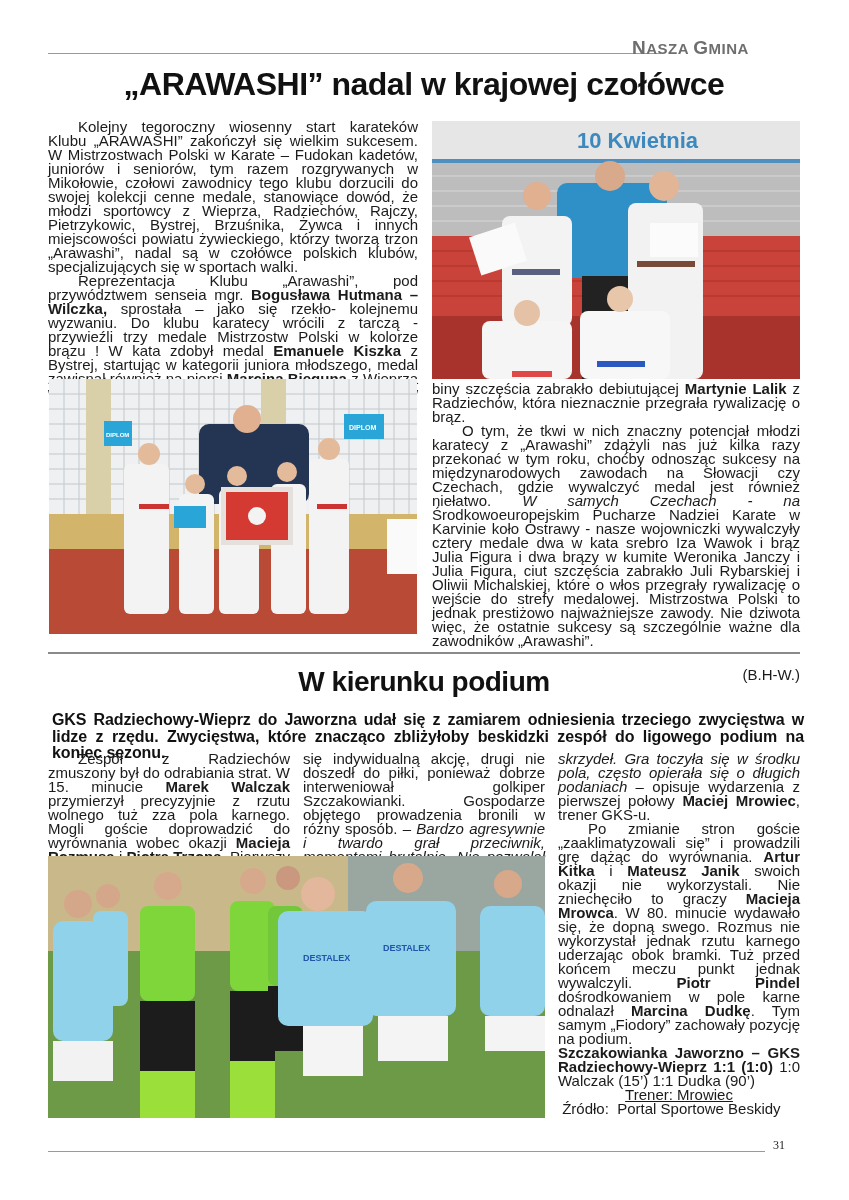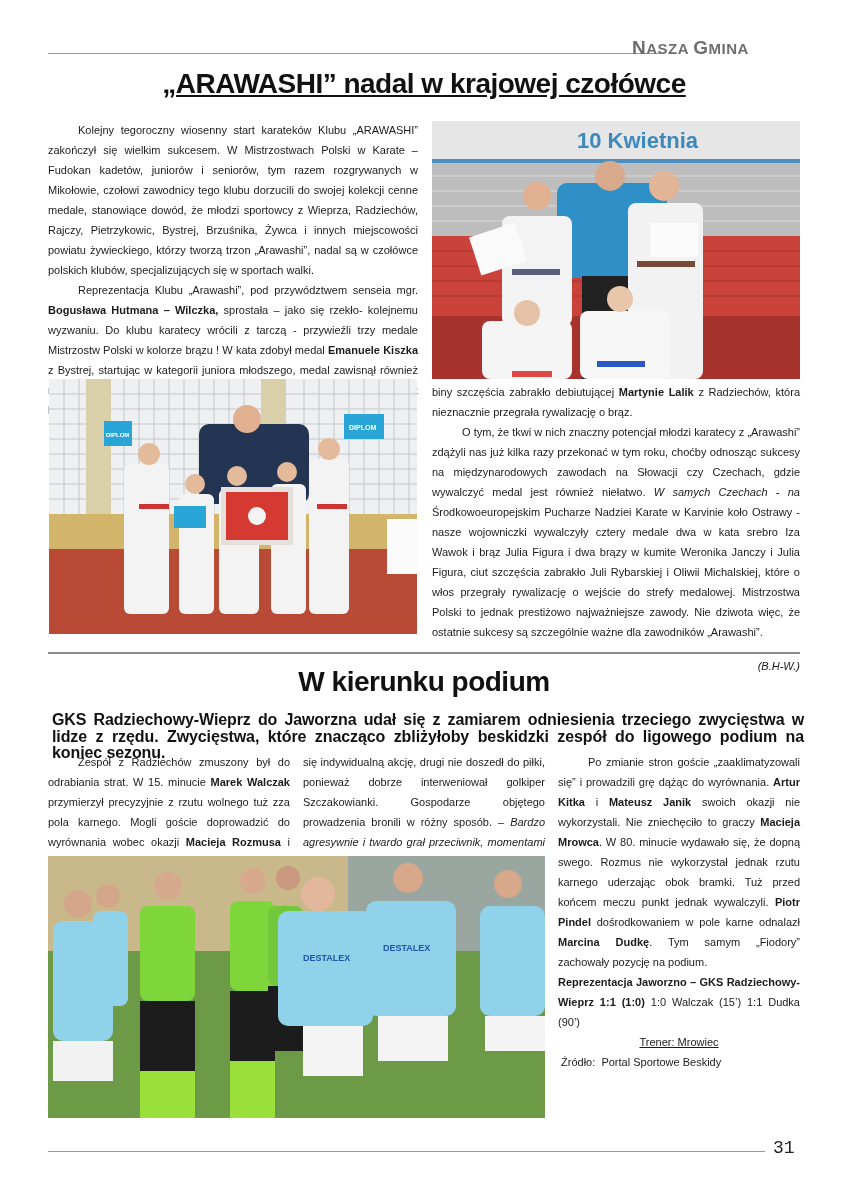--- a/index.html
+++ b/index.html
@@ -2,40 +2,40 @@
 <html><head>
 <meta charset="utf-8">
 <style>
   html, body { margin:0; padding:0; background:#fff; }
   body { width:849px; height:1200px; position:relative; overflow:hidden; font-family:"Liberation Sans", sans-serif; color:#1a1a1a; }
   .abs { position:absolute; }
   .rule { position:absolute; background:#9a9a9a; height:1px; }
   .masthead { position:absolute; left:632px; top:37px; font-family:"Liberation Sans", sans-serif; font-weight:bold; color:#6e6e6e; font-size:15px; letter-spacing:0.5px; }
   .masthead .cap { font-size:19px; }
   h1.title { position:absolute; margin:0; font-family:"Liberation Sans", sans-serif; font-weight:bold; text-align:center; color:#111; letter-spacing:-0.5px; }
-  .body-text { font-family:"Liberation Sans", sans-serif; font-size:11px; line-height:20px; text-align:justify; color:#1b1b1b; }
+  .body-text { font-family:"Liberation Sans", sans-serif; font-size:15px; line-height:14px; text-align:justify; color:#1b1b1b; }
   .body-text p { margin:0; }
   .body-text p.ind { text-indent:30px; }
   .body-text b { font-weight:bold; }
   .body-text i { font-style:italic; }
   .photo { position:absolute; overflow:hidden; }
   .sig { text-align:right; }
   .lead { position:absolute; left:52px; top:712px; width:752px; font-family:"Liberation Sans", sans-serif; font-weight:bold; font-size:16px; line-height:16.5px; text-align:justify; color:#111; letter-spacing:-0.1px; }
-  .pageno { position:absolute; left:773px; top:1138px; font-size:18px; color:#222; font-family:Liberation Mono, monospace; }
+  .pageno { position:absolute; left:773px; top:1138px; font-size:12px; color:#222; font-family:Liberation Serif, serif; }
 </style>
 </head>
 <body>
 
 <div class="rule" style="left:48px; top:53px; width:613px;"></div>
 <div class="masthead">
   <span class="cap">N</span><span>ASZA</span>
   <span class="cap">G</span><span>MINA</span>
 </div>
 
-<h1 class="title" style="left:48px; top:62px; width:752px; font-size:28px; line-height:44px;text-decoration:underline;">„ARAWASHI” nadal w krajowej czołówce</h1>
+<h1 class="title" style="left:48px; top:62px; width:752px; font-size:32px; line-height:44px;">„ARAWASHI” nadal w krajowej czołówce</h1>
 
 <div class="abs body-text" style="left:48px; top:120px; width:370px;">
   <p class="ind">Kolejny tegoroczny wiosenny start karateków Klubu „ARAWASHI” zakończył się wielkim sukcesem. W Mistrzostwach Polski w Karate – Fudokan kadetów, juniorów i seniorów, tym razem rozgrywanych w Mikołowie, czołowi zawodnicy tego klubu dorzucili do swojej kolekcji cenne medale, stanowiące dowód, że młodzi sportowcy z Wieprza, Radziechów, Rajczy, Pietrzykowic, Bystrej, Brzuśnika, Żywca i innych miejscowości powiatu żywieckiego, którzy tworzą trzon „Arawashi”, nadal są w czołówce polskich klubów, specjalizujących się w sportach walki.</p>
   <p class="ind"><span>Reprezentacja Klubu „Arawashi”, pod przywództwem senseia mgr. </span><b>Bogusława Hutmana – Wilczka,</b><span> sprostała – jako się rzekło- kolejnemu wyzwaniu. Do klubu karatecy wrócili z tarczą - przywieźli trzy medale Mistrzostw Polski w kolorze brązu ! W kata zdobył medal </span><b>Emanuele Kiszka</b><span> z Bystrej, startując w kategorii juniora młodszego, medal zawisnął również na piersi </span><b>Marcina Bieguna</b><span> z Wieprza w kategorii juniora i </span><b>Moniki Wojtas z Brzuśnika</b><span> w kategorii seniorek. Odro-</span></p>
 </div>
 
 <div class="photo" style="left:432px; top:121px; width:368px; height:258px; background:#c9c9c9;">
   <svg width="368" height="258" viewBox="0 0 368 258">
     <rect x="0" y="0" width="368" height="40" fill="#e6e6e6"></rect>
     <rect x="0" y="40" width="368" height="75" fill="#bdbdbd"></rect>
@@ -142,21 +142,21 @@
     <text x="300" y="51" font-size="7" font-family="Liberation Sans, sans-serif" font-weight="bold" fill="#fff">DIPLOM</text>
     <rect x="125" y="127" width="32" height="22" fill="#2aa5d8"></rect>
 
     <rect x="338" y="140" width="30" height="55" fill="#fafafa"></rect>
   </svg>
 </div>
 
 <div class="abs body-text" style="left:432px; top:382px; width:368px;">
   <p><span>biny szczęścia zabrakło debiutującej </span><b>Martynie Lalik</b><span> z Radziechów, która nieznacznie przegrała rywalizację o brąz.</span></p>
   <p class="ind"><span>O tym, że tkwi w nich znaczny potencjał młodzi karatecy z „Arawashi” zdążyli nas już kilka razy przekonać w tym roku, choćby odnosząc sukcesy na międzynarodowych zawodach na Słowacji czy Czechach, gdzie wywalczyć medal jest również niełatwo. </span><i>W samych Czechach - na</i><span> Środkowoeuropejskim Pucharze Nadziei Karate w Karvinie koło Ostrawy - nasze wojowniczki wywalczyły cztery medale dwa w kata srebro Iza Wawok i brąz Julia Figura i dwa brązy w kumite Weronika Janczy i Julia Figura, ciut szczęścia zabrakło Juli Rybarskiej i Oliwii Michalskiej, które o włos przegrały rywalizację o wejście do strefy medalowej.  Mistrzostwa Polski to jednak prestiżowo najważniejsze zawody. Nie dziwota więc, że ostatnie sukcesy są szczególnie ważne dla zawodników „Arawashi”.</span></p>
-  <p class="sig" style="margin-top:14px;font-style:italic;">(B.H-W.)</p>
+  <p class="sig" style="margin-top:20px;">(B.H-W.)</p>
 </div>
 
 <div class="rule" style="left:48px; top:652px; width:752px; height:2px; background:#8a8a8a;"></div>
 
 <h1 class="title" style="left:48px; top:660px; width:752px; font-size:28px; line-height:44px;">W kierunku podium</h1>
 
 <div class="lead">GKS Radziechowy-Wieprz do Jaworzna udał się z zamiarem odniesienia trzeciego zwycięstwa w lidze z rzędu. Zwycięstwa, które znacząco zbliżyłoby beskidzki zespół do ligowego podium na koniec sezonu.</div>
 
 <div class="abs body-text" style="left:48px; top:752px; width:242px;">
   <p class="ind"><span>Zespół z Radziechów zmuszony był do odrabiania strat. W 15. minucie </span><b>Marek Walczak</b><span> przymierzył precyzyjnie z rzutu wolnego tuż zza pola karnego. Mogli goście doprowadzić do wyrównania wobec okazji </span><b>Macieja Rozmusa</b><span> i </span><b>Piotra Trzopa</b><span>. Pierwszy którzy</span></p>
@@ -201,20 +201,21 @@
     <circle cx="360" cy="22" r="15" fill="#d8a88a"></circle>
     <text x="335" y="95" font-size="9" font-weight="bold" font-family="Liberation Sans, sans-serif" fill="#2255aa">DESTALEX</text>
 
     <rect x="432" y="50" width="65" height="110" fill="#8fd2ea" rx="10"></rect>
     <rect x="437" y="160" width="60" height="35" fill="#f4f4f4"></rect>
     <circle cx="460" cy="28" r="14" fill="#d8a88a"></circle>
   </svg>
 </div>
 
 <div class="abs body-text" style="left:558px; top:752px; width:242px;">
+  <p><i>skrzydeł. Gra toczyła się w środku pola, często opierała się o długich podaniach</i><span> – opisuje wydarzenia z pierwszej połowy </span><b>Maciej Mrowiec</b><span>, trener GKS-u.</span></p>
   <p class="ind"><span>Po zmianie stron goście „zaaklimatyzowali się” i prowadzili grę dążąc do wyrównania. </span><b>Artur Kitka</b><span> i </span><b>Mateusz Janik</b><span> swoich okazji nie wykorzystali. Nie zniechęciło to graczy </span><b>Macieja Mrowca</b><span>. W 80. minucie wydawało się, że dopną swego. Rozmus nie wykorzystał jednak rzutu karnego uderzając obok bramki. Tuż przed końcem meczu punkt jednak wywalczyli. </span><b>Piotr Pindel</b><span> dośrodkowaniem w pole karne odnalazł </span><b>Marcina Dudkę</b><span>. Tym samym „Fiodory” zachowały pozycję na podium.</span></p>
-  <p><b>Reprezentacja Jaworzno – GKS Radziechowy-Wieprz 1:1 (1:0)</b><span> 1:0 Walczak (15’) 1:1 Dudka (90’)</span></p>
+  <p><b>Szczakowianka Jaworzno – GKS Radziechowy-Wieprz 1:1 (1:0)</b><span> 1:0 Walczak (15’) 1:1 Dudka (90’)</span></p>
   <p style="text-align:center;text-decoration:underline;">Trener: Mrowiec</p>
   <p style="text-align:left; white-space:pre;"> Źródło:  Portal Sportowe Beskidy</p>
 </div>
 
 <div class="rule" style="left:48px; top:1151px; width:717px;"></div>
 <div class="pageno">31</div>
 
 </body></html>

